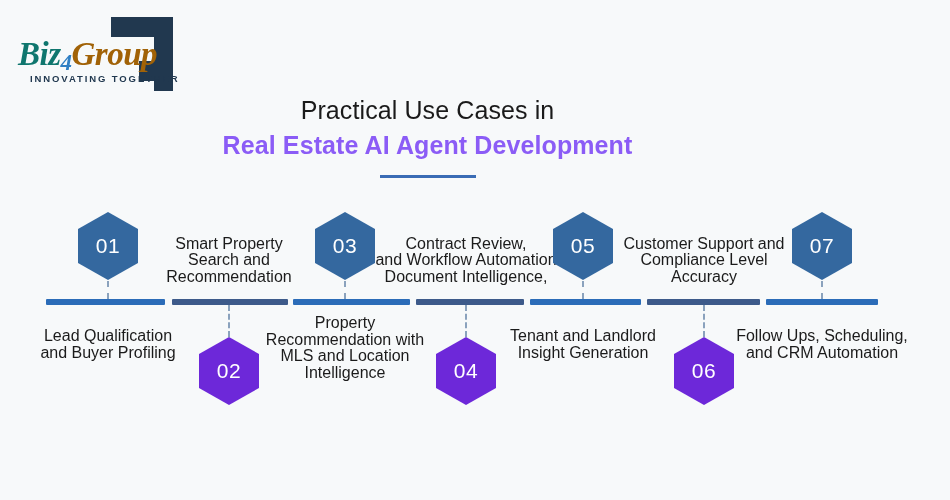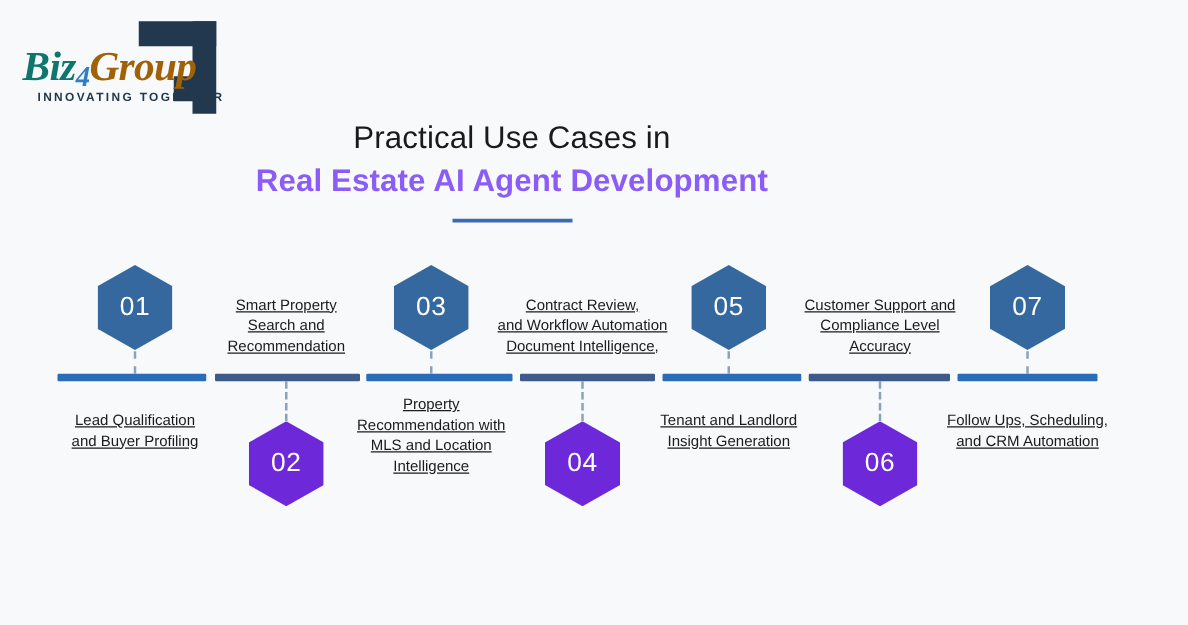--- a/index.html
+++ b/index.html
@@ -80,20 +80,21 @@
     z-index: 3;
   }
 
   
   #heading {
     position: absolute;
     left: 0;
     top: 93px;
     width: 819px;
     text-align: center;
+    padding-left: 18px;
   }
   #heading .line1 {
     font-size: 25px;
     color: #1a1a1a;
     letter-spacing: 0.1px;
     line-height: 34px;
   }
   #heading .line2 {
     font-size: 25px;
     color: #8b5cf6;
@@ -143,24 +144,23 @@
 
   .connector {
     position: absolute;
     width: 0;
     border-left: 2px dashed #8aa2bd;
   }
 
   .caption {
     position: absolute;
     text-align: center;
-    font-size: 12px;
+    font-size: 16px;
     line-height: 16.5px;
     color: #1b1b1b;
-    text-decoration: underline;
   }
 </style>
 </head>
 <body>
 
 <div id="logo">
   <div id="logo-mark">
     <div class="bar-top"></div>
     <div class="bar-right"></div>
     <div class="notch"></div>

